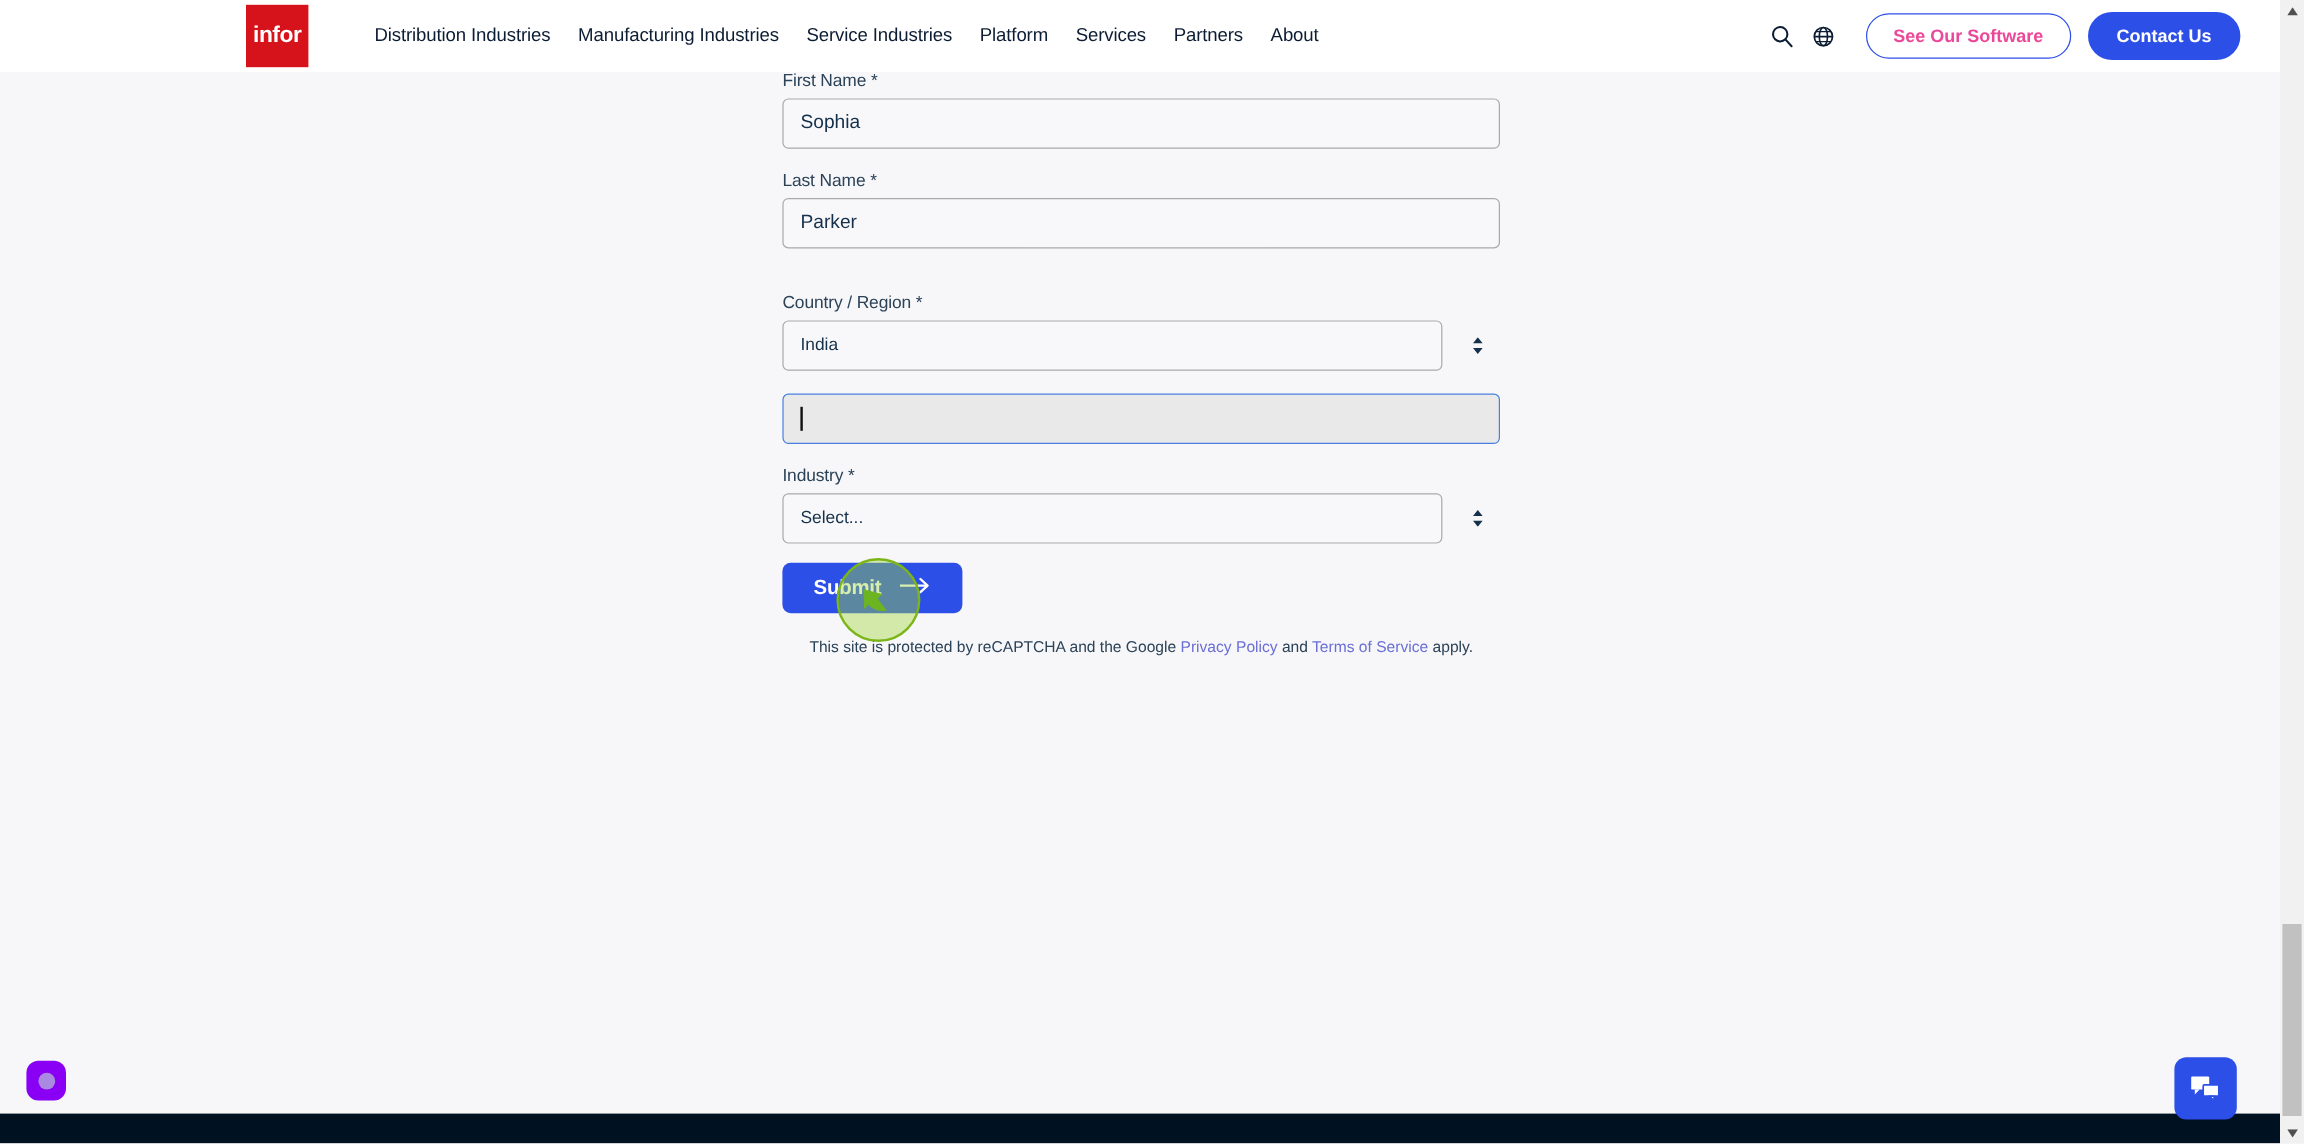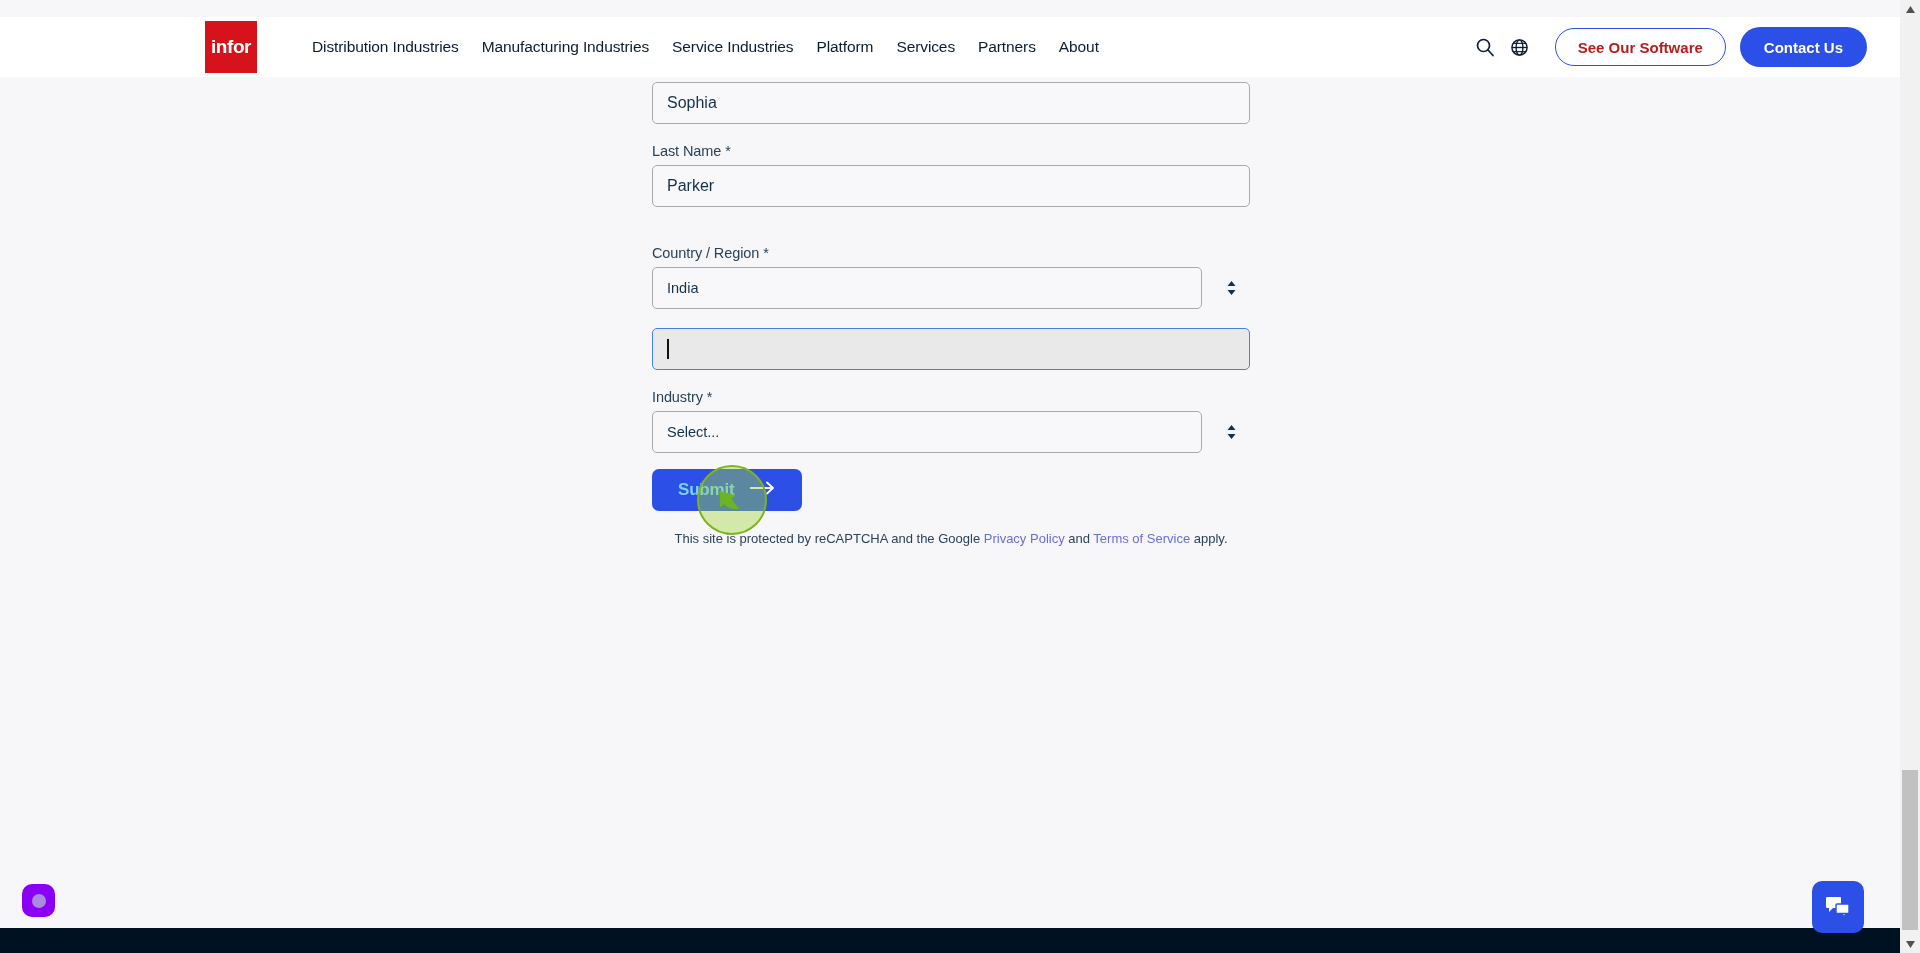--- a/index.html
+++ b/index.html
@@ -23,21 +23,21 @@
     top: 0; left: 0;
     width: 1900px;
     height: 953px;
     background: #f7f7fa;
     overflow: hidden;
   }
 
   
   .site-header {
     position: absolute;
-    top: 17px; left: 0;
+    top: 0; left: 0;
     width: 1900px;
     height: 60px;
     background: #ffffff;
     display: flex;
     align-items: center;
     z-index: 30;
   }
 
   .logo {
     position: absolute;
@@ -97,21 +97,21 @@
   }
   .icon-btn + .icon-btn { margin-left: 5px; }
 
   .btn-outline {
     margin-left: 20px;
     height: 38px;
     padding: 0 22px;
     border: 1px solid #2c4fe8;
     border-radius: 19px;
     background: #ffffff;
-    color: #b91c1c;
+    color: #ec4899;
     font-size: 15px;
     font-weight: 700;
     display: flex;
     align-items: center;
     justify-content: center;
     cursor: pointer;
     white-space: nowrap;
     font-family: "Liberation Sans", sans-serif;
   }
 
@@ -226,21 +226,21 @@
   }
 
   
   .submit-row { margin-top: 16px; }
   .btn-submit {
     height: 42px;
     padding: 0 26px;
     border: none;
     border-radius: 7px;
     background: #2c4fe8;
-    color: #7dd3fc;
+    color: #ffffff;
     font-size: 17px;
     font-weight: 700;
     display: inline-flex;
     align-items: center;
     gap: 16px;
     cursor: pointer;
     font-family: "Liberation Sans", sans-serif;
     letter-spacing: -0.2px;
   }
 

